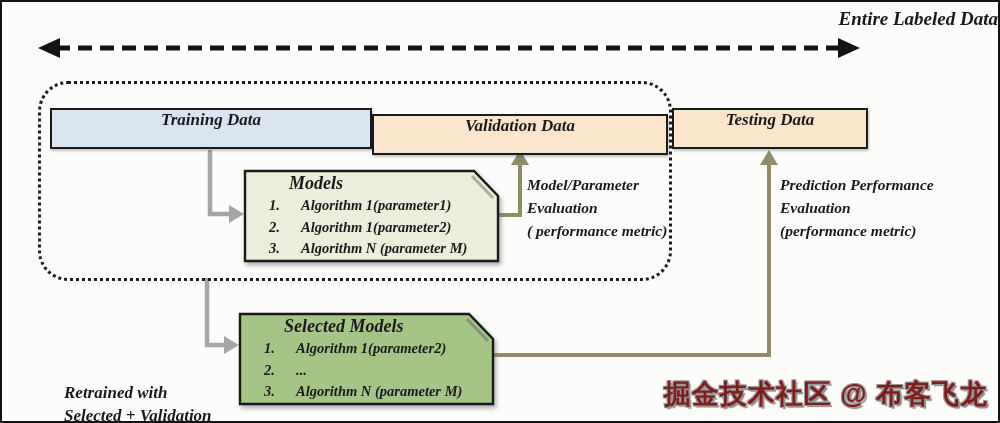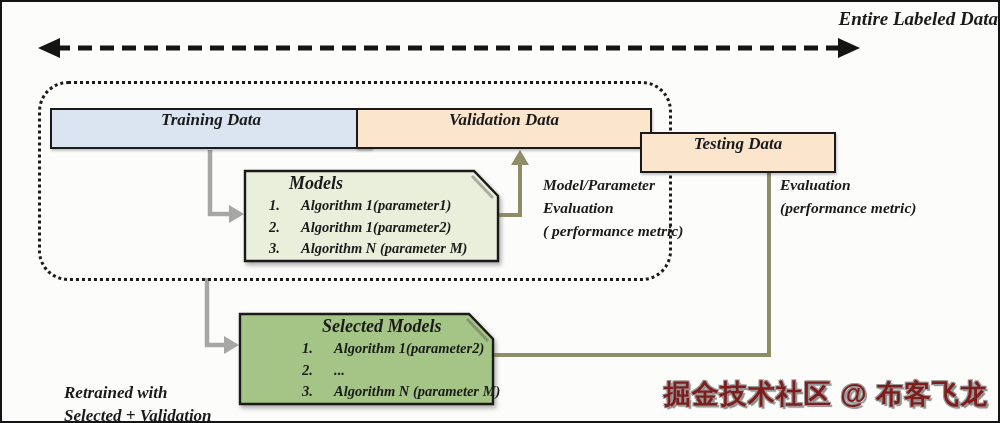--- a/index.html
+++ b/index.html
@@ -36,22 +36,22 @@
     border:3px dotted #1c1c1c;border-radius:30px;
   }
   .bar{
     height:37px;top:106px;
     border:2px solid #1a1a1a;
     display:flex;align-items:flex-start;justify-content:center;
     font-style:italic;font-weight:700;font-size:17px;
     box-shadow:1px 2px 2px rgba(0,0,0,0.22);
   }
   .bar-training{left:48px;width:318px;background:var(--training-fill);}
-  .bar-validation{left:354px;width:292px;background:var(--holdout-fill);}
-  .bar-testing{left:638px;width:192px;background:var(--holdout-fill);margin-top:24px;}
+  .bar-validation{left:370px;width:292px;background:var(--holdout-fill);margin-top:6px;}
+  .bar-testing{left:670px;width:192px;background:var(--holdout-fill);}
   .fold-svg{filter:drop-shadow(2.5px 3px 2px rgba(110,110,110,0.55));}
   .models-shape{fill:var(--models-fill);stroke:#1a1a1a;stroke-width:2.4;stroke-linejoin:miter;}
   .selected-shape{fill:var(--selected-fill);stroke:#1a1a1a;stroke-width:2.4;stroke-linejoin:miter;}
   .fold-hint{stroke:rgba(90,90,90,0.45);stroke-width:3;fill:none;}
   .note-text{font-style:italic;}
   .note-title{font-weight:700;font-size:18px;padding:4px 0 1px 46px;}
   .note-item{display:flex;font-size:14.5px;font-weight:600;line-height:21.5px;}
   .note-item .num{width:32px;text-align:left;padding-left:26px;flex:0 0 auto;}
   .note-item .txt{flex:1;}
   .annot{
@@ -143,43 +143,44 @@
     <div class="note-item">
       <span class="num">3.</span>
       <span class="txt">Algorithm N (parameter M)</span>
     </div>
   </div>
 
   <svg class="abs fold-svg" style="left:236px;top:310px;" width="258" height="95">
     <polygon class="selected-shape" points="2,2 231,2 255,27 255,92 2,92"></polygon>
     <path class="fold-hint" d="M229,7 L250,29"></path>
   </svg>
-  <div class="abs note-text" style="left:236px;top:310px;width:256px;height:93px;padding-left:38px;">
+  <div class="abs note-text" style="left:236px;top:310px;width:256px;height:93px;">
     <div class="note-title">Selected Models</div>
     <div class="note-item">
       <span class="num">1.</span>
       <span class="txt">Algorithm 1(parameter2)</span>
     </div>
     <div class="note-item">
       <span class="num">2.</span>
       <span class="txt">...</span>
     </div>
     <div class="note-item">
       <span class="num">3.</span>
       <span class="txt">Algorithm N (parameter M)</span>
     </div>
   </div>
 
-  <div class="abs annot" style="left:525px;top:171px;margin-left:16px;">
+  <div class="abs annot" style="left:525px;top:171px;">
     <div>Model/Parameter</div>
     <div>Evaluation</div>
     <div>( performance metric)</div>
   </div>
 
   <div class="abs annot" style="left:778px;top:171px;">
+    <div>Prediction Performance</div>
     <div>Evaluation</div>
     <div>(performance metric)</div>
   </div>
 
   <div class="abs retrained">
     <div>Retrained with</div>
     <div>Selected + Validation</div>
   </div>
 
   <div class="abs watermark">掘金技术社区 @ 布客飞龙</div>

